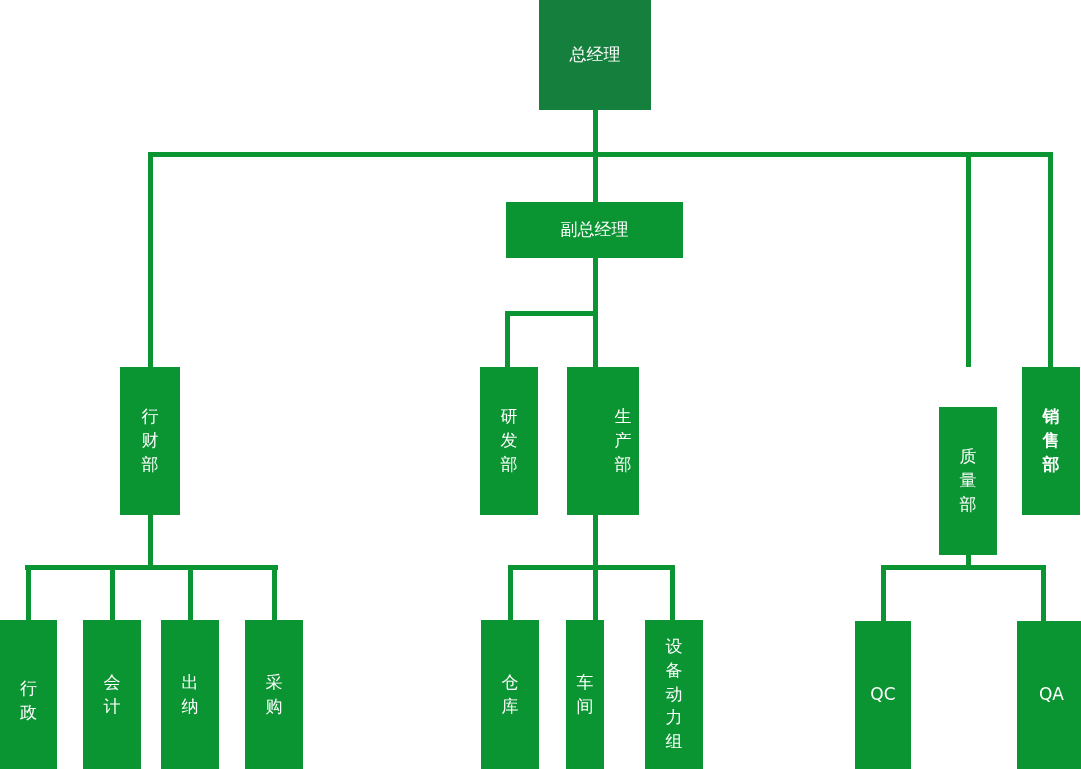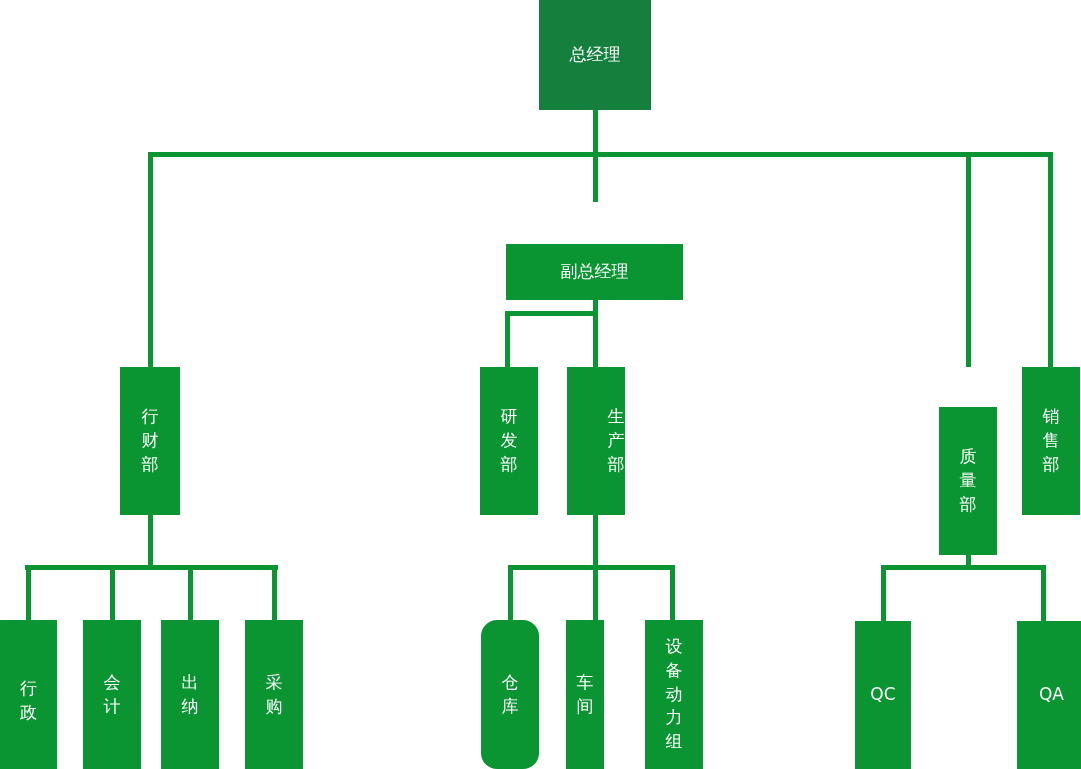--- a/index.html
+++ b/index.html
@@ -62,51 +62,51 @@
     <div class="connector" style="left: 508px; top: 565px; width: 5px; height: 55px; background: rgb(10, 148, 50);"></div>
     <div class="connector" style="left: 593px; top: 565px; width: 5px; height: 55px; background: rgb(10, 148, 50);"></div>
     <div class="connector" style="left: 670px; top: 565px; width: 5px; height: 55px; background: rgb(10, 148, 50);"></div>
     <div class="connector" style="left: 966px; top: 515px; width: 5px; height: 55px; background: rgb(10, 148, 50);"></div>
     <div class="connector" style="left: 881px; top: 565px; width: 165px; height: 5px; background: rgb(10, 148, 50);"></div>
     <div class="connector" style="left: 881px; top: 565px; width: 5px; height: 56px; background: rgb(10, 148, 50);"></div>
     <div class="connector" style="left: 1041px; top: 565px; width: 5px; height: 56px; background: rgb(10, 148, 50);"></div>
     <div class="node horizontal" style="left: 539px; top: 0px; width: 112px; height: 110px; background: #15803d; color: rgb(255, 255, 255);">
       <span class="label">总经理</span>
     </div>
-    <div class="node horizontal" style="left: 506px; top: 202px; width: 177px; height: 56px; background: rgb(10, 148, 50); color: rgb(255, 255, 255); margin-top: 42px;">
+    <div class="node horizontal" style="left: 506px; top: 202px; width: 177px; height: 56px; background: rgb(10, 148, 50); color: rgb(255, 255, 255);">
       <span class="label">副总经理</span>
     </div>
     <div class="node vertical" style="left: 120px; top: 367px; width: 60px; height: 148px; background: rgb(10, 148, 50); color: rgb(255, 255, 255);">
       <span class="label">行财部</span>
     </div>
     <div class="node vertical" style="left: 480px; top: 367px; width: 58px; height: 148px; background: rgb(10, 148, 50); color: rgb(255, 255, 255);">
       <span class="label">研发部</span>
     </div>
-    <div class="node vertical" style="left: 567px; top: 367px; width: 58px; height: 148px; background: rgb(10, 148, 50); color: rgb(255, 255, 255); padding-left: 40px;">
+    <div class="node vertical" style="left: 567px; top: 367px; width: 72px; height: 148px; background: rgb(10, 148, 50); color: rgb(255, 255, 255); padding-left: 40px;">
       <span class="label">生产部</span>
     </div>
     <div class="node vertical" style="left: 939px; top: 367px; width: 58px; height: 148px; background: rgb(10, 148, 50); color: rgb(255, 255, 255); margin-top: 40px;">
       <span class="label">质量部</span>
     </div>
-    <div class="node vertical" style="left: 1022px; top: 367px; width: 58px; height: 148px; background: rgb(10, 148, 50); color: rgb(255, 255, 255);">
+    <div class="node vertical" style="left: 1022px; top: 367px; width: 58px; height: 148px; background: rgb(10, 148, 50); color: rgb(255, 255, 255); font-weight: bold;">
       <span class="label">销售部</span>
     </div>
     <div class="node vertical" style="left: 0px; top: 620px; width: 57px; height: 162px; background: rgb(10, 148, 50); color: rgb(255, 255, 255);">
       <span class="label">行政</span>
     </div>
     <div class="node vertical" style="left: 83px; top: 620px; width: 58px; height: 149px; background: rgb(10, 148, 50); color: rgb(255, 255, 255);">
       <span class="label">会计</span>
     </div>
     <div class="node vertical" style="left: 161px; top: 620px; width: 58px; height: 149px; background: rgb(10, 148, 50); color: rgb(255, 255, 255);">
       <span class="label">出纳</span>
     </div>
     <div class="node vertical" style="left: 245px; top: 620px; width: 58px; height: 149px; background: rgb(10, 148, 50); color: rgb(255, 255, 255);">
       <span class="label">采购</span>
     </div>
-    <div class="node vertical" style="left: 481px; top: 620px; width: 58px; height: 149px; background: rgb(10, 148, 50); color: rgb(255, 255, 255); border-radius: 16px;">
+    <div class="node vertical" style="left: 481px; top: 620px; width: 58px; height: 149px; background: rgb(10, 148, 50); color: rgb(255, 255, 255);">
       <span class="label">仓库</span>
     </div>
     <div class="node vertical" style="left: 566px; top: 620px; width: 38px; height: 149px; background: rgb(10, 148, 50); color: rgb(255, 255, 255);">
       <span class="label">车间</span>
     </div>
     <div class="node vertical" style="left: 645px; top: 620px; width: 58px; height: 149px; background: rgb(10, 148, 50); color: rgb(255, 255, 255);">
       <span class="label">设备动力组</span>
     </div>
     <div class="node horizontal" style="left: 855px; top: 621px; width: 56px; height: 148px; background: rgb(10, 148, 50); color: rgb(255, 255, 255);">
       <span class="label">QC</span>

